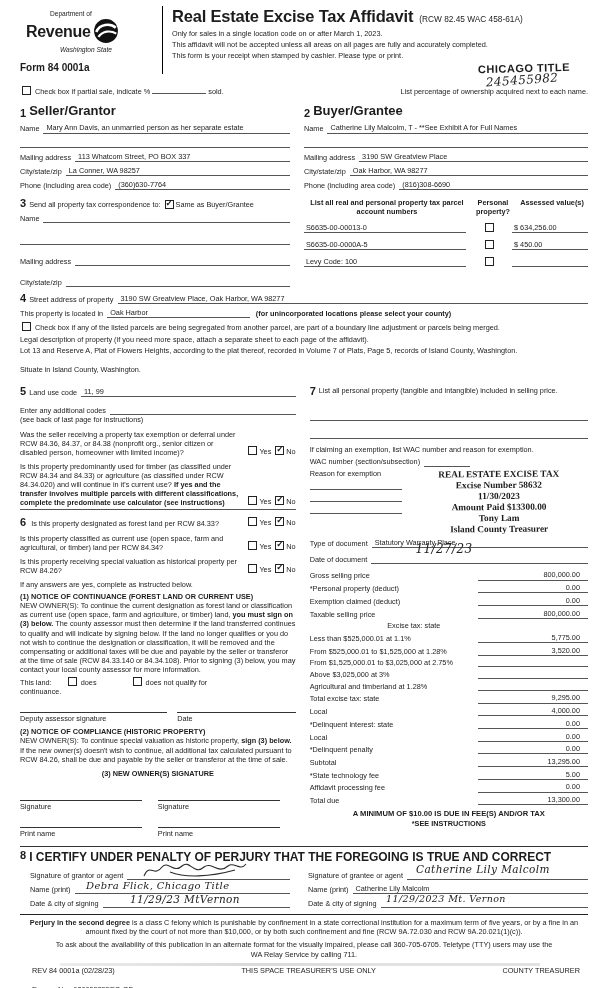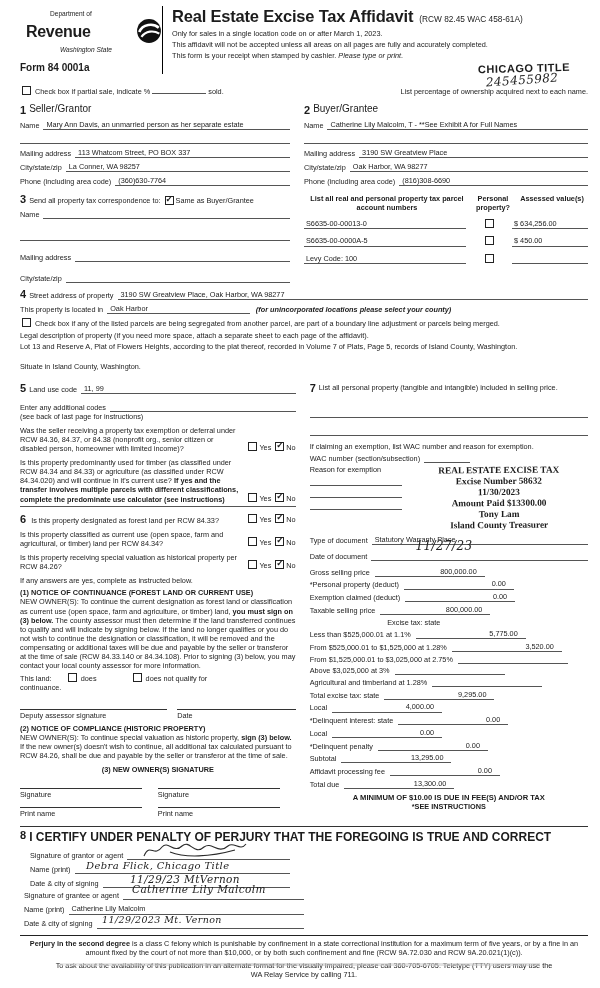--- a/index.html
+++ b/index.html
@@ -1,38 +1,38 @@
 <!DOCTYPE html>
 <html><head>
 <meta charset="utf-8">
 <style>
   html,body{margin:0;padding:0;background:#fff;}
   body{width:600px;height:988px;overflow:hidden;font-family:"Liberation Sans",sans-serif;
        font-size:7.3px;color:#1c1c1c;line-height:1.25;position:relative;}
   .page{padding:6px 12px 0 20px;}
   .flex{display:flex;}
   .b{font-weight:bold;}
-  .i{font-style:italic;}
+  .i{}
   .c{text-align:center;}
   .snum{font-weight:bold;font-size:11px;margin-right:3px;line-height:1;}
   .sechead{display:flex;align-items:flex-end;margin-bottom:3px;}
-  .sectitle{font-weight:normal;font-size:10px;}
+  .sectitle{font-weight:bold;font-size:13px;}
   .row{display:flex;align-items:flex-end;margin-top:4px;}
   .lbl{white-space:nowrap;margin-right:4px;}
   .fill{flex:1;border-bottom:1px solid #555;min-height:9px;padding:0 3px;}
   .fill.short{flex:0 0 auto;}
   .cb{display:inline-block;width:7px;height:7px;border:1px solid #222;position:relative;
       vertical-align:-1px;margin:0 2px;flex:0 0 auto;background:#fff;}
   .cb.checked::after{content:"✓";position:absolute;left:0px;top:-3px;font-size:9px;font-weight:bold;}
   .hand{font-family:"DejaVu Serif",serif;font-style:italic;color:#222;letter-spacing:.4px;}
   
   .hdr{display:flex;}
   .logo{width:142px;flex:0 0 auto;padding-top:4px;}
   .dept{font-size:6.6px;margin-left:30px;}
-  .revrow{display:flex;align-items:center;justify-content:space-between;}
+  .revrow{display:flex;align-items:center;}
   .revname{font-weight:bold;font-size:16px;letter-spacing:-.3px;margin-left:6px;}
   .wastate{font-style:italic;font-size:6.6px;margin-left:40px;}
   .formno{font-weight:bold;font-size:10px;margin-top:7px;}
   .titleblk{border-left:1.5px solid #000;padding-left:9px;flex:1;position:relative;}
   .title{font-weight:bold;font-size:16.5px;letter-spacing:-.2px;display:inline;}
   .titleref{font-size:8.3px;margin-left:4px;}
   .hline{margin-top:2px;}
   .chicago{position:absolute;right:18px;bottom:-2px;font-weight:bold;font-size:11px;
            transform:rotate(-1.5deg);letter-spacing:.5px;}
   .stampnum{position:absolute;right:30px;bottom:-14px;font-size:12px;transform:rotate(-4deg);}
@@ -46,31 +46,31 @@
   .pc1{flex:1;} .pc2{width:46px;flex:0 0 auto;} .pc3{width:72px;flex:0 0 auto;}
   .prow{display:flex;align-items:flex-end;margin-top:7px;}
   .pnum{flex:1;border-bottom:1px solid #555;padding:0 2px;}
   .pbox{width:46px;text-align:center;flex:0 0 auto;}
   .pval{width:72px;border-bottom:1px solid #555;padding:0 2px;flex:0 0 auto;}
   
   .q{display:flex;align-items:flex-end;margin-top:5px;}
   .qtext{flex:1;padding-right:6px;}
   .yn{white-space:nowrap;flex:0 0 auto;padding-bottom:1px;}
   
-  .trow{display:flex;justify-content:flex-start;align-items:flex-end;margin-top:2.6px;}
+  .trow{display:flex;justify-content:space-between;align-items:flex-end;margin-top:2.6px;}
   .tlbl{text-align:right;margin-right:5px;white-space:nowrap;}
   .mval{width:102px;border-bottom:1px solid #555;text-align:right;padding-right:8px;flex:0 0 auto;min-height:8px;}
   
   .stamp{font-family:"Liberation Serif",serif;font-weight:bold;font-size:9.3px;line-height:1.18;
          text-align:center;width:178px;flex:0 0 auto;transform:rotate(-.4deg);}
   .rsnlines{flex:1;padding-right:8px;}
   .rsnlines .ln{border-bottom:1px solid #555;height:11px;}
   
   .sigpair{display:flex;margin-top:14px;}
-  .sigcell{width:50%;padding-right:16px;box-sizing:border-box;}
+  .sigcell{width:50%;padding-right:16px;box-sizing:border-box;margin-top:8px;}
   .sigline{border-top:1px solid #333;padding-top:1px;}
   
   .rule8{border-top:1px solid #333;margin-top:8px;padding-top:3px;}
   .bigrule{border-top:1.6px solid #222;margin-top:6px;padding-top:3px;}
   .footrow{display:flex;justify-content:space-between;margin-top:7px;padding:0 8px 0 12px;}
   .smudge{position:absolute;bottom:22px;left:60px;width:480px;height:3px;background:
           linear-gradient(90deg,#ddd,#bbb 40%,#ccc 70%,#c9c9c9);opacity:.55;}
 </style>
 </head>
 <body>
@@ -429,39 +429,43 @@
           </div>
         <div class="trow">
             <span class="tlbl">*Delinquent penalty</span>
             <span class="mval">0.00</span>
           </div>
         <div class="trow">
             <span class="tlbl">Subtotal</span>
             <span class="mval">13,295.00</span>
           </div>
         <div class="trow">
+            <span class="tlbl">*State technology fee</span>
+            <span class="mval">5.00</span>
+          </div>
+        <div class="trow">
             <span class="tlbl">Affidavit processing fee</span>
             <span class="mval">0.00</span>
           </div>
         <div class="trow">
             <span class="tlbl">Total due</span>
             <span class="mval">13,300.00</span>
           </div>
         <div class="b c" style="margin-top:4px;font-size:7.6px;">A MINIMUM OF $10.00 IS DUE IN FEE(S) AND/OR TAX</div>
         <div class="b c">*SEE INSTRUCTIONS</div>
       </div>
     </div>
   </div>
 
   <div class="rule8">
     <div class="flex">
         <span class="snum">8</span>
       <span class="b" style="font-size:12px;">I CERTIFY UNDER PENALTY OF PERJURY THAT THE FOREGOING IS TRUE AND CORRECT</span>
       </div>
-    <div class="cols" style="margin-top:3px;flex-direction:column;">
+    <div class="cols" style="margin-top:3px;">
       <div class="colL" style="padding-left:10px;">
         <div class="row" style="margin-top:2px;position:relative;">
           <span class="lbl">Signature of grantor or agent</span>
           <span class="fill"></span>
           <span style="position:absolute;left:110px;top:-12px;">
             <svg width="110" height="22" viewBox="0 0 110 22">
                 <path d="M4 18 C10 4 14 20 22 9 C28 2 34 16 42 8 C50 1 54 18 64 9 C72 3 78 17 88 8 C94 3 100 14 106 6 M30 14 C45 20 70 19 95 12" fill="none" stroke="#2a2a2a" stroke-width="1.1"></path>
               </svg></span>
         </div>
         <div class="row" style="margin-top:4px;position:relative;">

